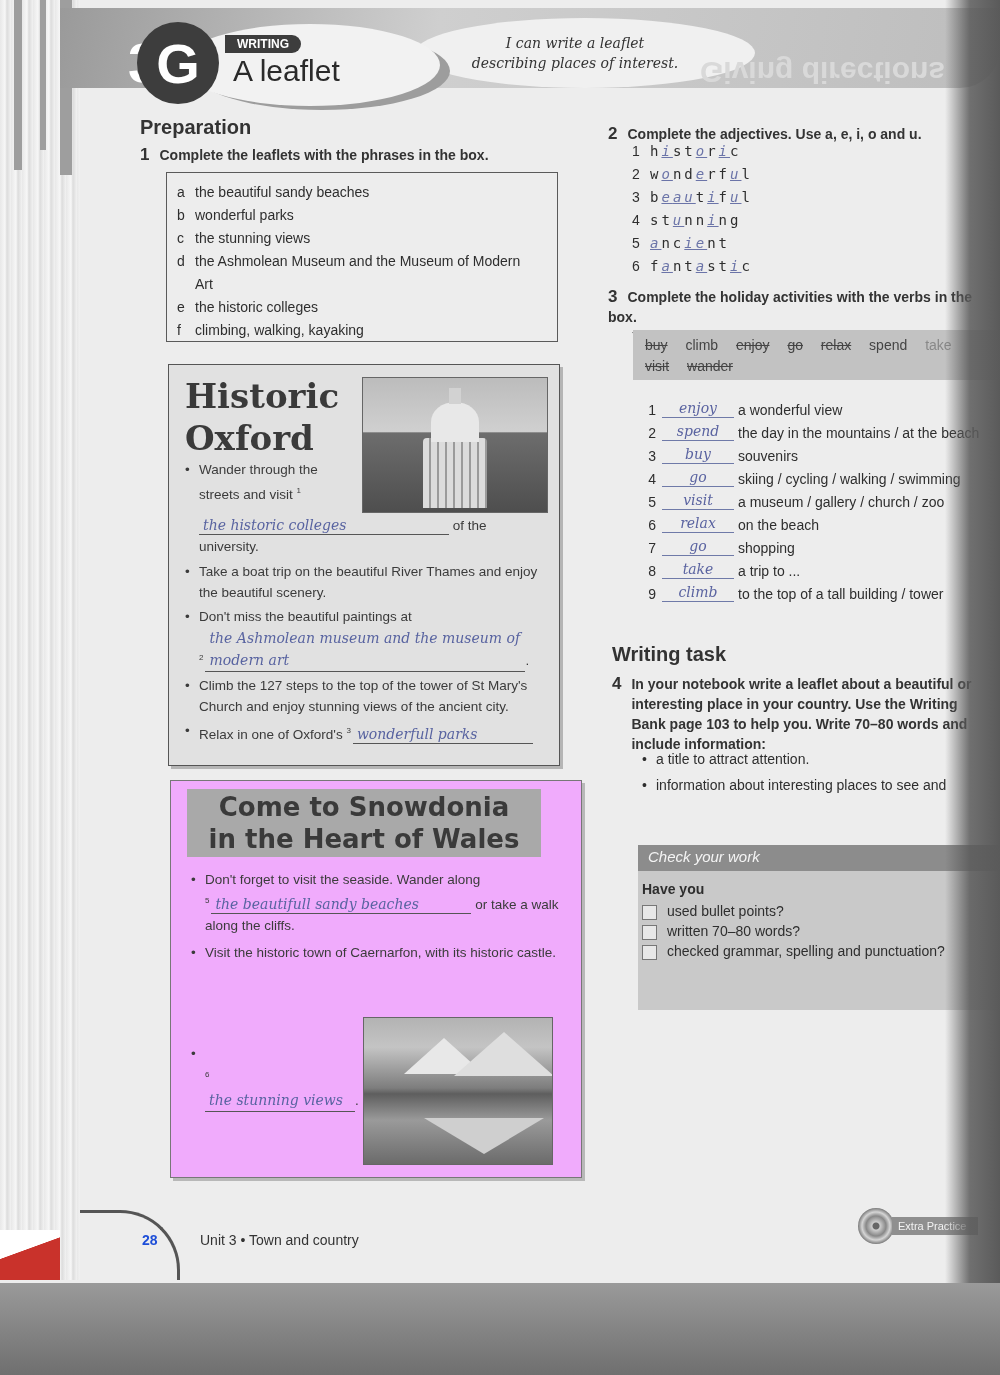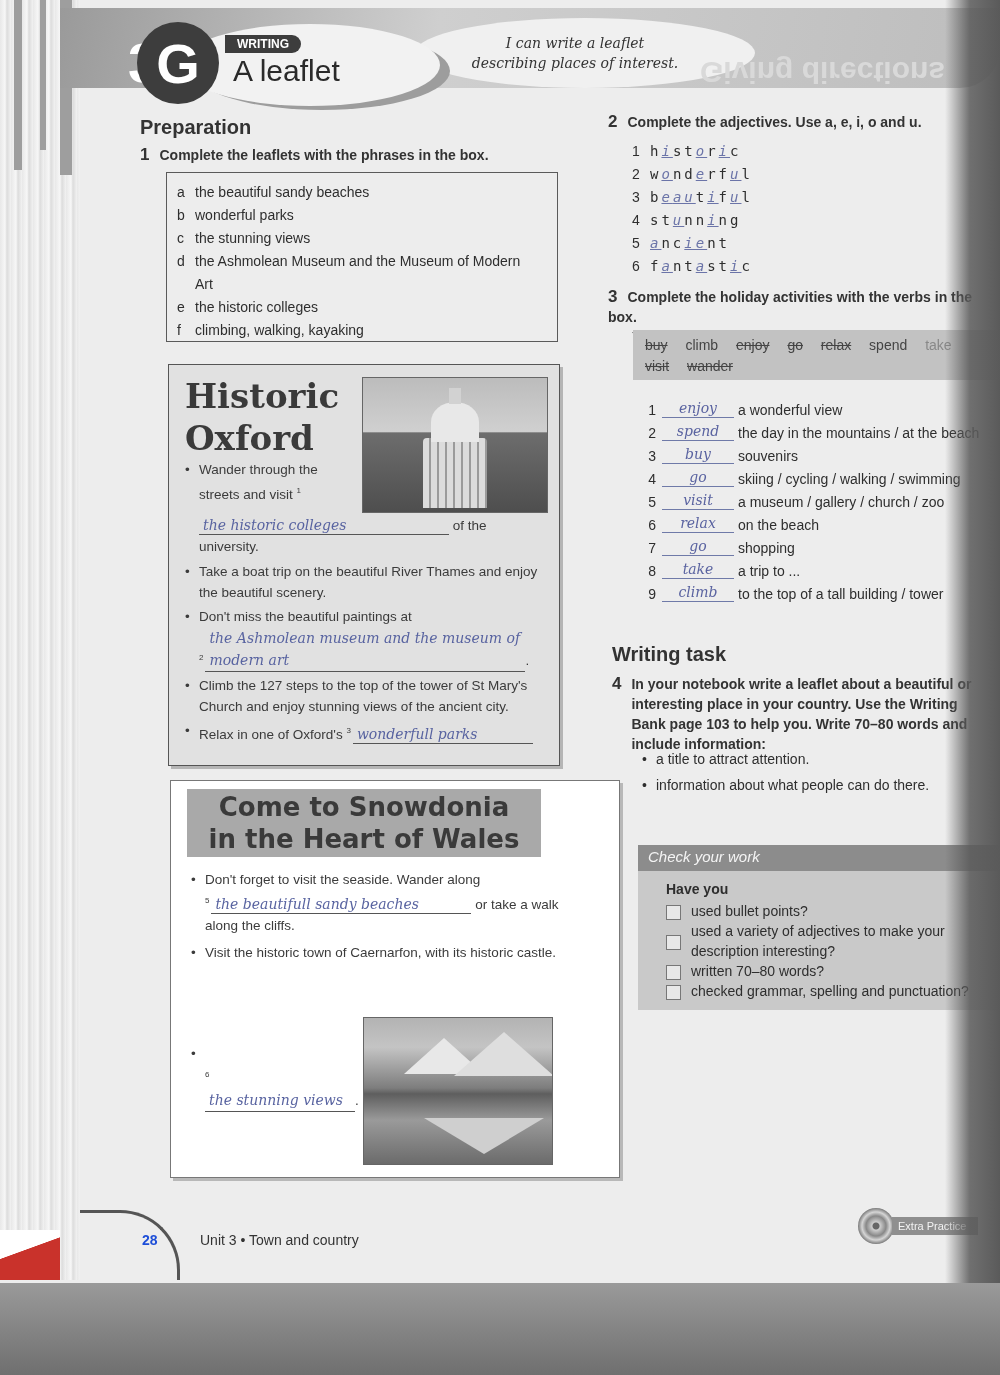--- a/index.html
+++ b/index.html
@@ -124,22 +124,22 @@
   .bullet::before { content: "•"; position: absolute; left: 2px; top: 0; }
   .blank {
     display: inline-block; border-bottom: 1px solid #555; min-width: 60px;
     font-family: "DejaVu Serif", serif; font-style: italic; color: #5863a0;
     font-size: 14px; line-height: 18px; padding: 0 4px;
   }
   .sup { font-size: 8px; vertical-align: super; margin-right: 2px; }
 
   
   .snow {
-    position: absolute; left: 170px; top: 780px; width: 450px; height: 398px;
-    border: 1.5px solid #777; background: #ffffff;
+    position: absolute; left: 170px; top: 780px; width: 412px; height: 398px;
+    border: 1.5px solid #777; background: #f0abfc;
     box-shadow: 3px 3px 0 #b8b8b8;
   }
   .snow-title {
     position: absolute; left: 16px; top: 8px; width: 354px; background: #a9a9a9;
     font-weight: bold; font-size: 26px; line-height: 32px; text-align: center;
     color: #3a3a3a; padding: 2px 0; font-family: "DejaVu Sans", sans-serif;
   }
   .snow-photo {
     left: 192px; top: 236px; width: 190px; height: 148px;
     background:
@@ -182,21 +182,21 @@
   .act-row .txt { white-space: nowrap; }
 
   .task-bullets { position: absolute; left: 640px; top: 748px; font-size: 14px; line-height: 23px; }
 
   .check {
     position: absolute; left: 638px; top: 845px; width: 362px; height: 165px; background: #c9c9c9;
   }
   .check-head {
     background: #8c8c8c; color: #f4f4f4; font-style: italic; font-size: 15px; padding: 3px 10px; height: 26px;
   }
-  .check-body { padding: 8px 28px; font-size: 14px; line-height: 20px; }
+  .check-body { padding: 8px 4px; font-size: 14px; line-height: 20px; }
   .check-row { display: flex; align-items: center; }
   .cb {
     width: 15px; height: 15px; border: 1px solid #777; background: #e8e8e8; margin: 2px 10px 0 0; flex-shrink: 0;
   }
 
   
   .footer-swoosh {
     position: absolute; left: 80px; top: 1210px; width: 100px; height: 70px;
     border-top: 3px solid #555; border-right: 3px solid #555; border-radius: 0 60px 0 0;
   }
@@ -324,21 +324,21 @@
         <span class="sup">6</span><span class="blank" style="width:150px;white-space:normal;line-height:22px;">the stunning views</span><span>.</span>
       </div>
     </div>
     <div class="photo snow-photo">
       <div class="peak1"></div>
         <div class="peak2"></div>
         <div class="refl"></div>
     </div>
   </div>
 
-  <div class="q" style="left:608px;top:112px;">
+  <div class="q" style="left:608px;top:124px;">
     <span class="num">2</span><span>Complete the adjectives. Use a, e, i, o and u.</span>
   </div>
   <div class="adj-list">
     <div class="row">
         <span class="n">1</span>
         <span>h<span class="hw">i</span>st<span class="hw">o</span>r<span class="hw">i</span>c</span>
       </div>
     <div class="row">
         <span class="n">2</span>
         <span>w<span class="hw">o</span>nd<span class="hw">e</span>rf<span class="hw">u</span>l</span>
@@ -425,37 +425,33 @@
       </div>
   </div>
 
   <h2 class="section" style="left:612px;top:643px;">Writing task</h2>
   <div class="q" style="left:612px;top:674px;width:380px;line-height:20px;display:flex;">
     <span class="num">4</span>
       <span>In your notebook write a leaflet about a beautiful or interesting place in your country. Use the Writing Bank page 103 to help you. Write 70–80 words and include information:</span>
   </div>
   <div class="task-bullets">
     <div class="bullet">a title to attract attention.</div>
-    <div class="bullet">information about what people can do there.</div>
+    <div class="bullet" style="margin-bottom:0;">information about interesting places to see and</div>
   </div>
 
   <div class="check">
     <div class="check-head">Check your work</div>
     <div class="check-body">
       <div style="font-weight:bold;margin-bottom:2px;">Have you</div>
       <div class="check-row">
           <span class="cb"></span>
           <span>used bullet points?</span>
         </div>
       <div class="check-row">
           <span class="cb"></span>
-          <span style="width:320px;">used a variety of adjectives to make your description interesting?</span>
-        </div>
-      <div class="check-row">
-          <span class="cb"></span>
           <span>written 70–80 words?</span>
         </div>
       <div class="check-row">
           <span class="cb"></span>
           <span>checked grammar, spelling and punctuation?</span>
         </div>
     </div>
   </div>
 
   <div class="footer-swoosh"></div>

